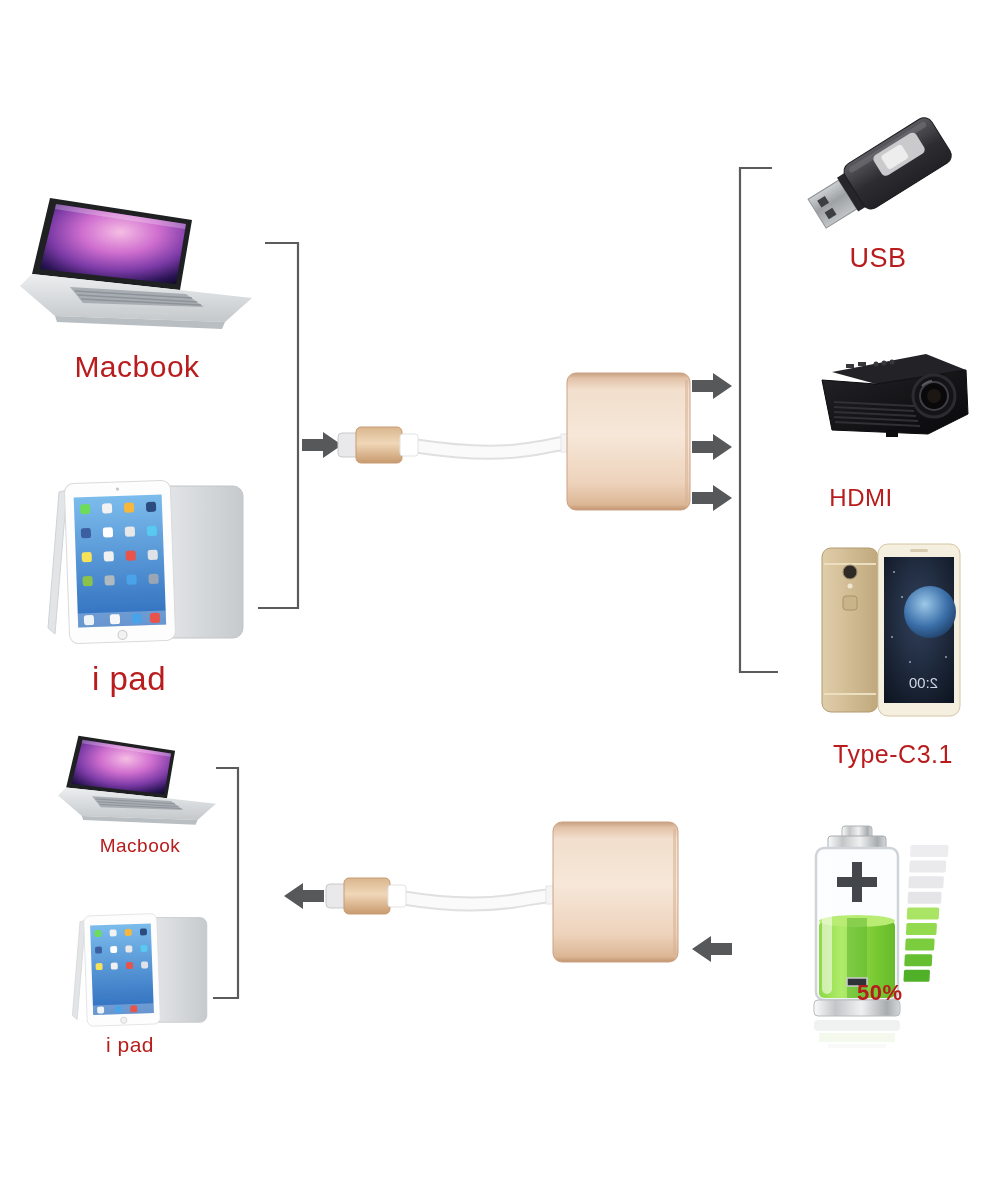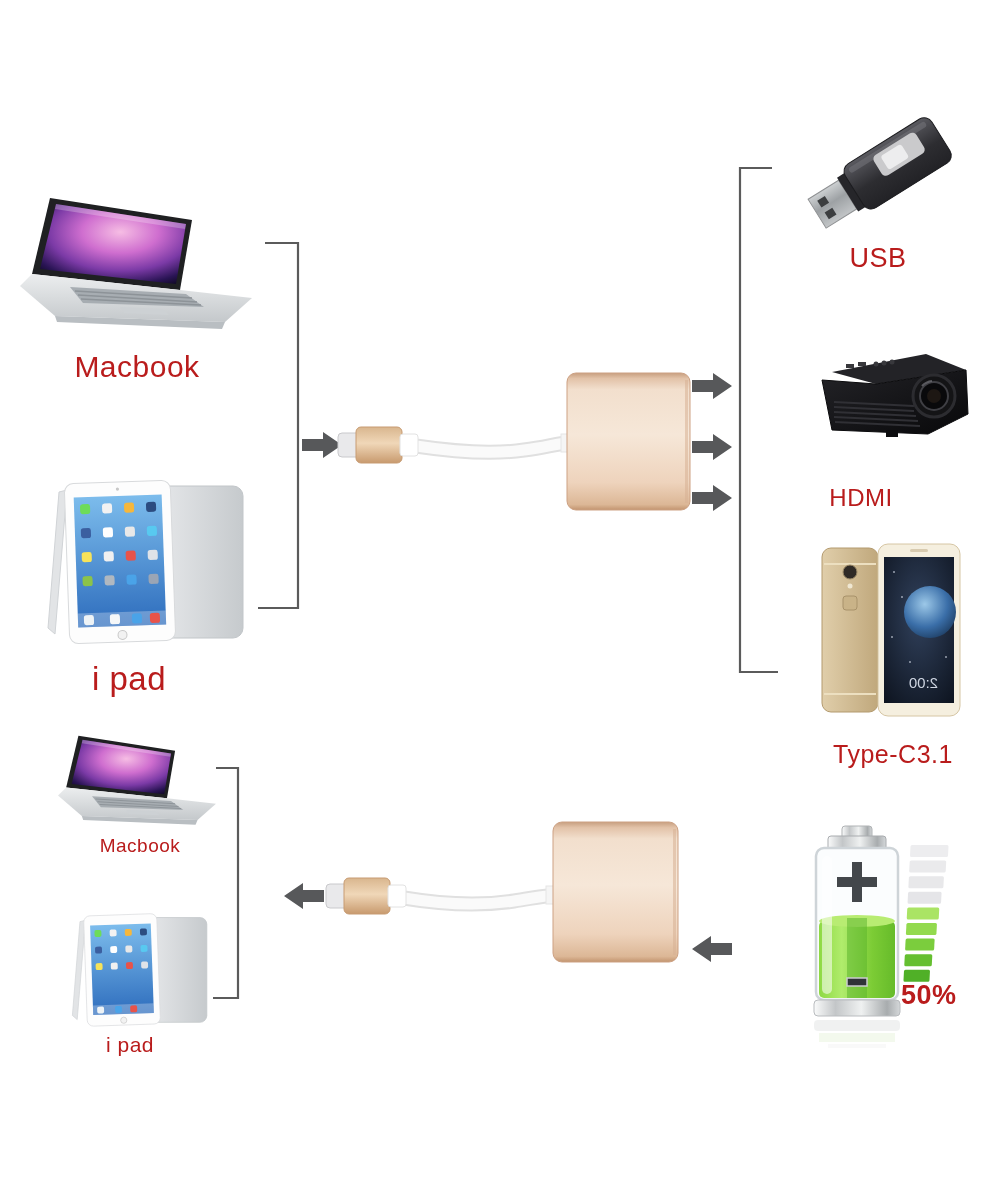--- a/index.html
+++ b/index.html
@@ -12,21 +12,21 @@
     position:absolute;transform:translateX(-50%);white-space:nowrap;
     color:#b91c1c;letter-spacing:.5px;
   }
   .lbl-macbook-top{left:137px;top:350px;font-size:30px;}
   .lbl-ipad-top{left:129px;top:660px;font-size:33px;}
   .lbl-usb{left:878px;top:243px;font-size:27px;}
   .lbl-hdmi{left:861px;top:472px;font-size:24px;margin-top:12px;}
   .lbl-typec{left:893px;top:740px;font-size:25px;}
   .lbl-macbook-bot{left:140px;top:835px;font-size:19px;}
   .lbl-ipad-bot{left:130px;top:1033px;font-size:21px;}
-  .lbl-pct{position:absolute;left:901px;top:980px;font-size:27px;font-weight:600;transform:none;}
+  .lbl-pct{position:absolute;left:857px;top:980px;font-size:22px;font-weight:600;transform:none;}
   svg{display:block;}
 </style>
 </head>
 <body>
 
 <div id="stage">
 
   <svg class="abs" width="0" height="0" aria-hidden="true">
     <defs>
       <radialGradient id="aur" cx="55%" cy="35%" r="75%">

